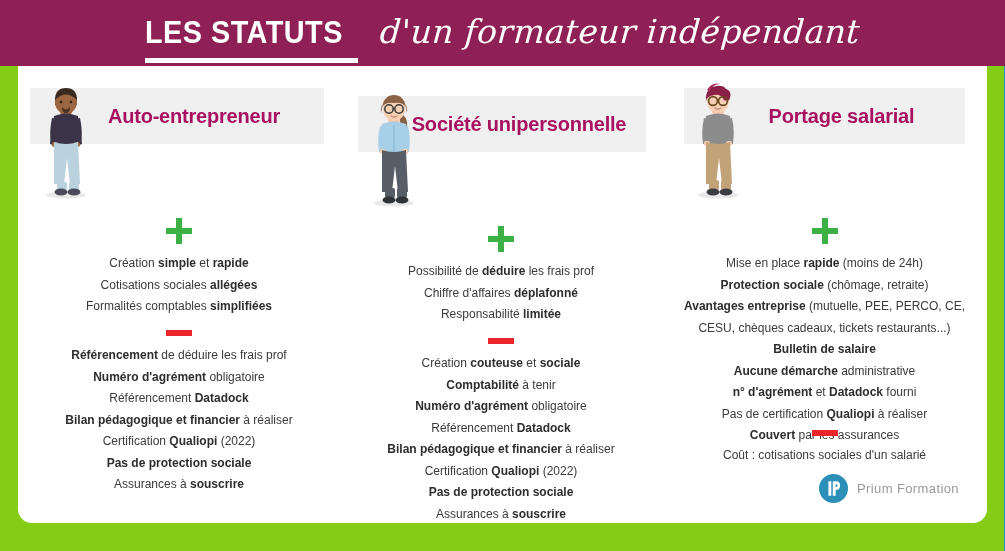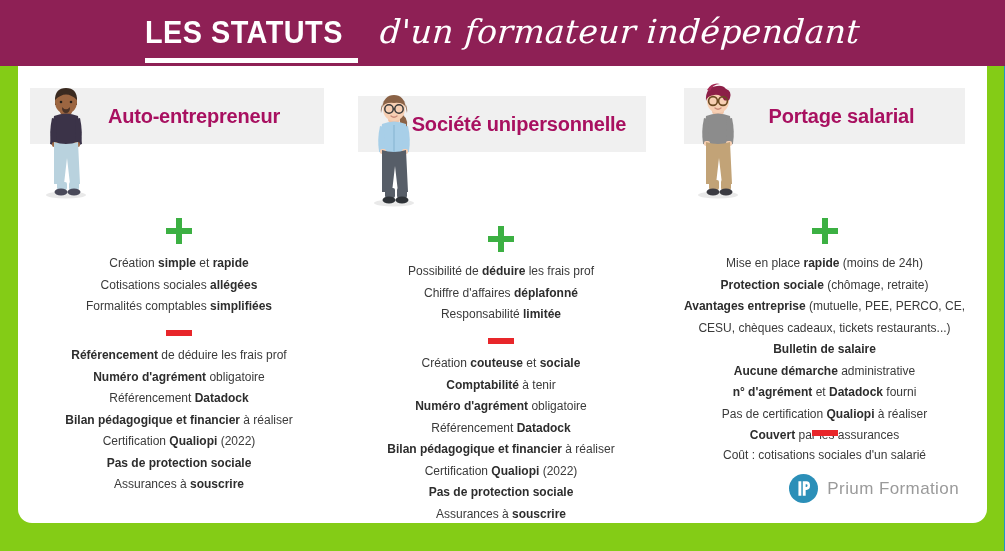--- a/index.html
+++ b/index.html
@@ -85,21 +85,21 @@
   .cons-3 { top: 362px; }
 
   .col-3 .line { padding: 0 8px; }
 
   
   .logo {
     position: absolute; right: 28px; bottom: 20px;
     display: flex; align-items: center; gap: 9px;
   }
   .logo-mark { width: 29px; height: 29px; }
-  .logo-text { color: #9a9a9a; font-size: 17px; letter-spacing: 0.4px; }
+  .logo-text { color: #9a9a9a; font-size: 13px; letter-spacing: 0.4px; }
 </style>
 </head>
 <body>
 
 <div id="root">
 
   <div class="header">
     <div class="header-inner">
       <div class="h-main">
         <span class="h-main-text">LES STATUTS</span>

